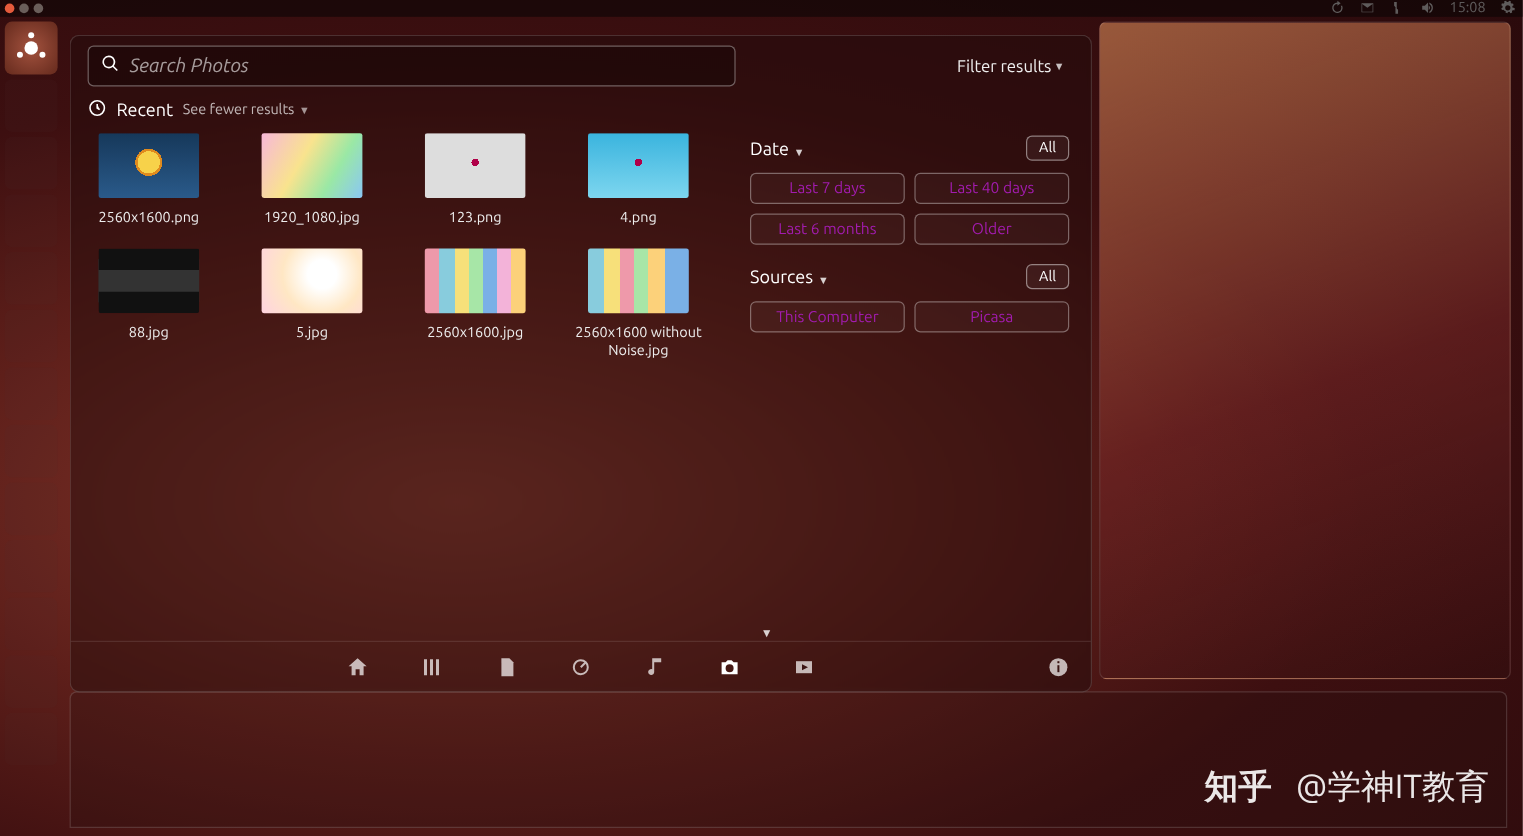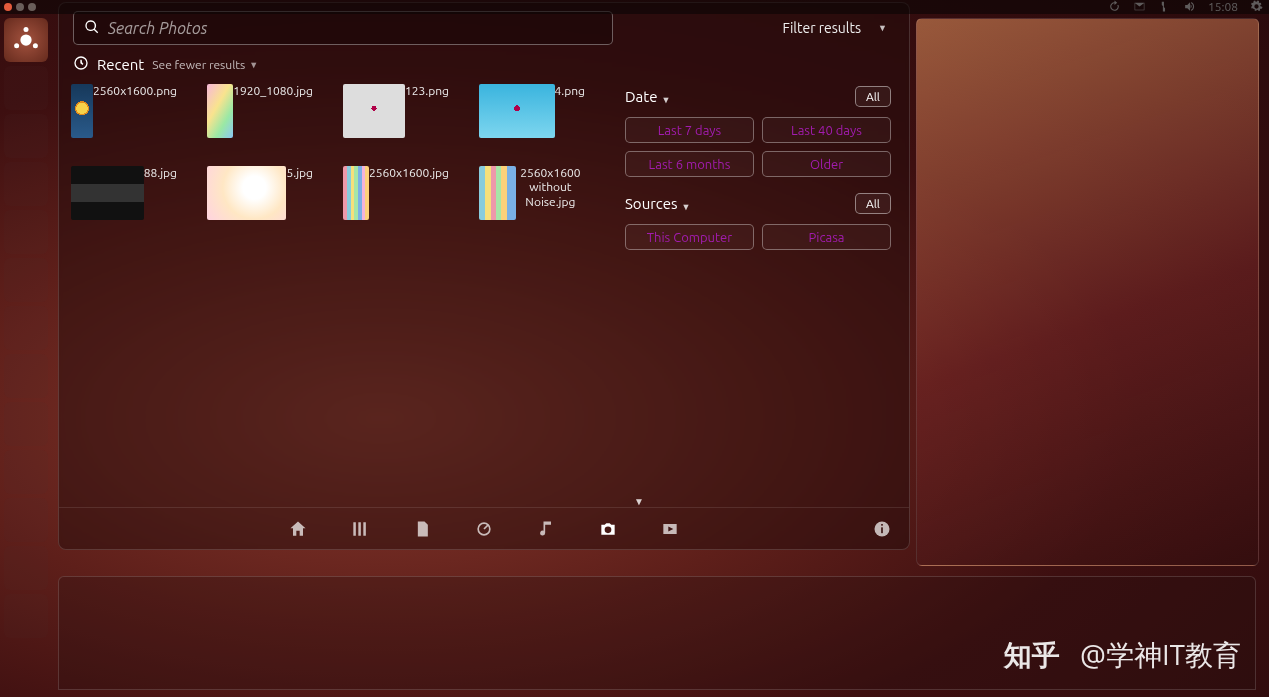--- a/index.html
+++ b/index.html
@@ -31,46 +31,46 @@
 .launch-item {
   width: 44px; height: 44px; border-radius: 6px;
   display: flex; align-items: center; justify-content: center;
 }
 .launch-dash { background: radial-gradient(circle, #a3523e, #652a1d); }
 .launch-faded { opacity: .25; background: rgba(80,50,50,.4); }
 .launch-dash svg { width: 30px; height: 30px; }
 
 
 .dash {
-  position: absolute; left: 58px; top: 2px; width: 852px; height: 548px;
+  position: absolute; left: 58px; top: 29px; width: 852px; height: 548px;
   background: rgba(30,10,12,.45);
   border: 1px solid rgba(255,255,255,.15);
   border-radius: 8px;
   backdrop-filter: blur(2px);
   z-index: 30;
 }
 .search-row { display: flex; align-items: center; padding: 8px 14px 4px 14px; gap: 10px; }
 .search-box {
   flex: 0 0 540px; height: 34px; border: 1px solid rgba(255,255,255,.35);
   border-radius: 5px; background: rgba(0,0,0,.25);
   display: flex; align-items: center; padding: 0 10px; gap: 8px;
 }
 .search-box input {
   flex: 1; background: transparent; border: 0; outline: 0; color: #fff;
   font-size: 16px; font-style: italic;
 }
 .search-box input::placeholder { color: rgba(255,255,255,.6); font-style: italic; }
-.filter-link { margin-left: auto; margin-right: 8px; font-size: 14px; color: #eee; display: flex; align-items: center; gap: 17px; cursor: pointer; }
+.filter-link { margin-left: auto; margin-right: 8px; font-size: 14px; color: #eee; display: flex; align-items: center; gap: 2px; cursor: pointer; }
 
 .section-head { display: flex; align-items: center; gap: 8px; padding: 6px 14px 2px 14px; font-size: 15px; }
 .section-head .sub { font-size: 12px; color: rgba(255,255,255,.7); display: flex; align-items: center; gap: 4px; cursor: pointer; }
 
 .content { display: flex; padding: 8px 12px 0 12px; }
 .grid { width: 540px; display: flex; flex-wrap: wrap; gap: 18px 30px; align-content: flex-start; }
-.thumb { width: 106px; display: flex; flex-direction: row; align-items: flex-start; text-align: center; cursor: pointer; }
+.thumb { width: 106px; display: flex; flex-direction: column; align-items: center; text-align: center; cursor: pointer; }
 .thumb .img { width: 84px; height: 54px; background: #333; border-radius: 2px; margin-bottom: 10px; }
 .thumb .lbl { font-size: 12px; color: #eee; line-height: 1.2; }
 .img-flower { background: radial-gradient(circle at 50% 45%, #f7d24a 0 18%, #e08b1e 18% 22%, transparent 22%), linear-gradient(180deg,#16385a,#2a5a8a) !important; }
 .img-gradient1 { background: linear-gradient(120deg,#f7b8d8,#f9e38e 40%,#9ae8a5 70%,#8ac7f4) !important; }
 .img-deb1 { background: radial-gradient(circle at 50% 45%, #b00048 0 6%, transparent 6%), #ddd !important; }
 .img-deb2 { background: radial-gradient(circle at 50% 45%, #b00048 0 6%, transparent 6%), linear-gradient(180deg,#3ab4de,#7dd6ef) !important; }
 .img-spectrum { background: linear-gradient(90deg,#f00,#ff0,#0f0,#0ff,#00f,#f0f,#f00); border-top: 18px solid #111 !important; border-bottom: 18px solid #111 !important; height: 54px; }
 .img-soft { background: radial-gradient(circle at 60% 40%, #fff 0 20%, #ffe7c4 55%, #ffd3e0 100%) !important; }
 .img-blocks1 { background: linear-gradient(90deg,#e9a 0 14%,#8cd 14% 30%,#f7e07a 30% 44%,#a7e6a7 44% 58%,#7ab0e6 58% 72%,#f3b3d9 72% 86%,#fcd17a 86% 100%) !important; }
 .img-blocks2 { background: linear-gradient(90deg,#8cd 0 16%,#f7e07a 16% 32%,#e9a 32% 46%,#a7e6a7 46% 60%,#fcd17a 60% 76%,#7ab0e6 76% 100%) !important; }

